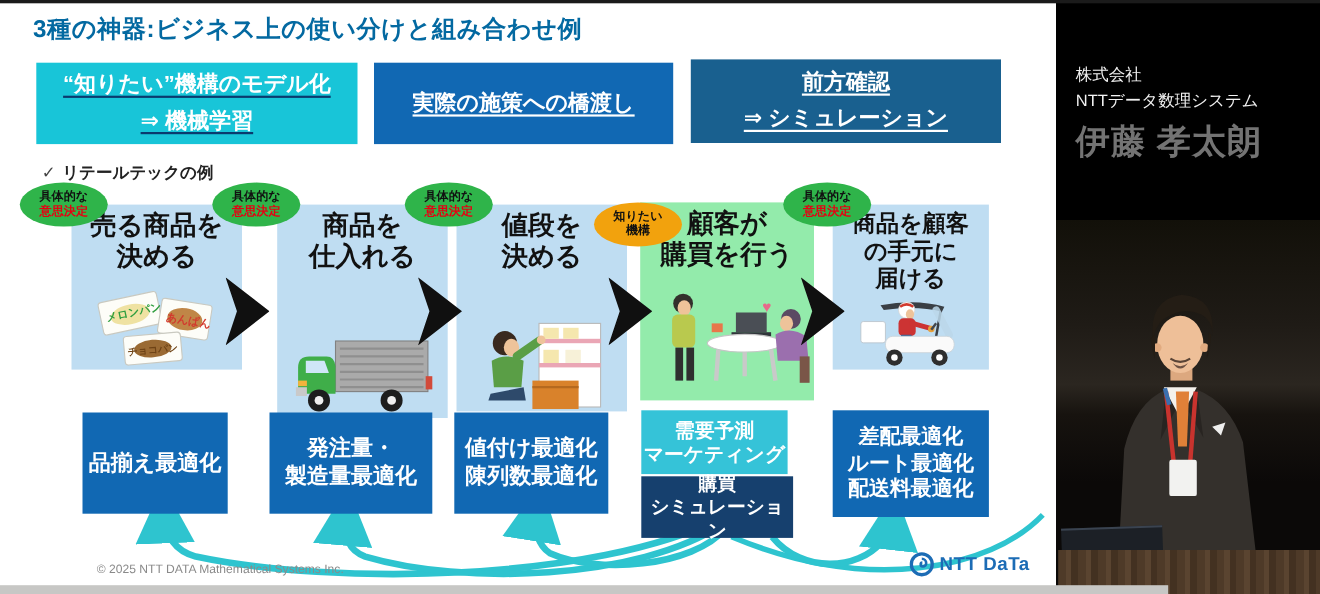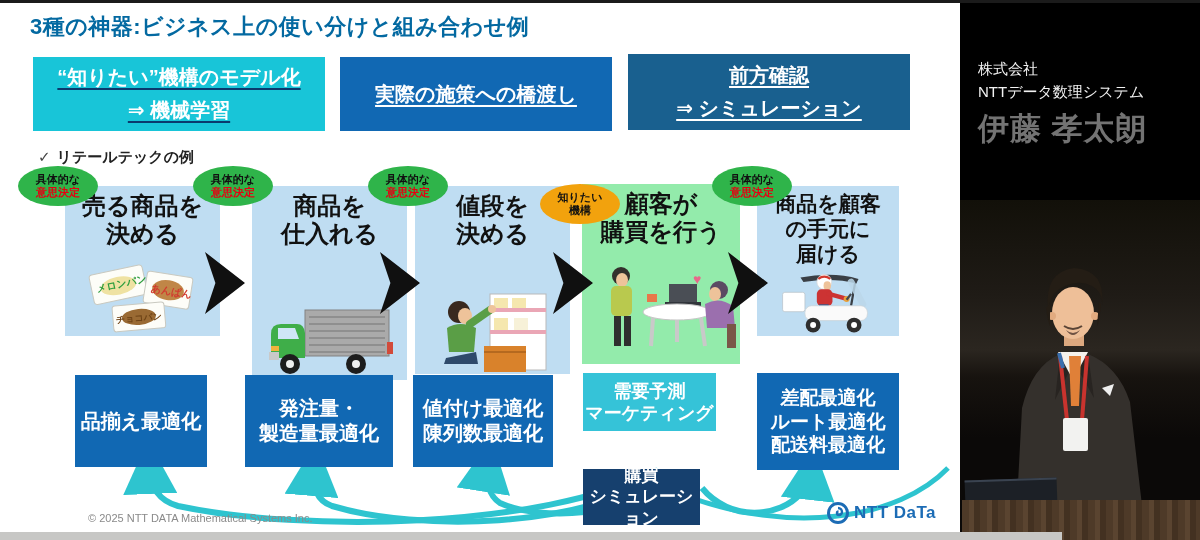--- a/index.html
+++ b/index.html
@@ -54,21 +54,21 @@
   .bd4{left:540px;top:166px;margin-top:18px;} .bd5{left:712px;top:166px;}
 
   
   .bbox{display:flex;flex-direction:column;justify-content:center;align-items:center;
         color:#fff;font-weight:bold;text-align:center;font-size:20px;line-height:1.25;z-index:4;}
   .bb-blue{background:#1168b3;}
   .bb1{left:75px;top:375px;width:132px;height:92px;}
   .bb2{left:245px;top:375px;width:148px;height:92px;}
   .bb3{left:413px;top:375px;width:140px;height:92px;}
   .bb4a{left:583px;top:373px;width:133px;height:58px;background:#35c3d8;font-size:18px;}
-  .bb4b{left:583px;top:433px;width:117px;height:56px;background:#16406e;font-size:17px;margin-top:36px;}
+  .bb4b{left:583px;top:433px;width:138px;height:56px;background:#16406e;font-size:17px;}
   .bb5{left:757px;top:373px;width:142px;height:97px;font-size:19px;}
 
   .flow-arrows{left:0;top:0;width:960px;height:540px;z-index:3;pointer-events:none;}
 
   .copyright{left:88px;top:512px;font-size:11px;color:#8a8a8a;z-index:6;}
   .logo{left:826px;top:501px;display:flex;align-items:center;gap:4px;z-index:6;}
   .logo-text{font-size:17px;font-weight:bold;color:#1c6cb5;letter-spacing:.5px;}
 
   .bottom-strip{left:0;top:532px;width:1062px;height:8px;background:#c7c7c5;z-index:7;}
 

